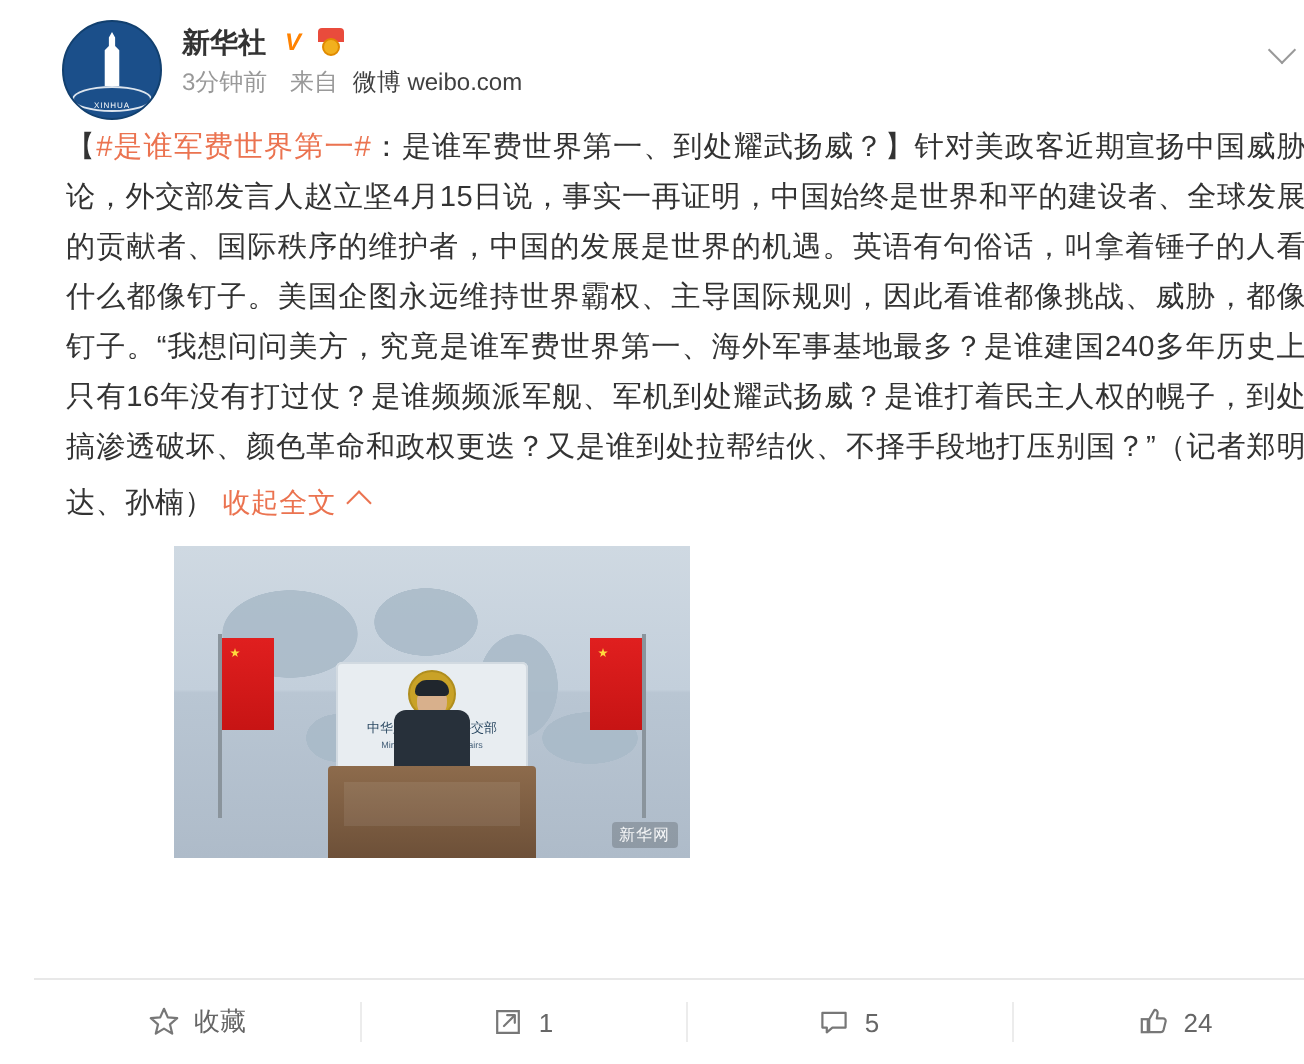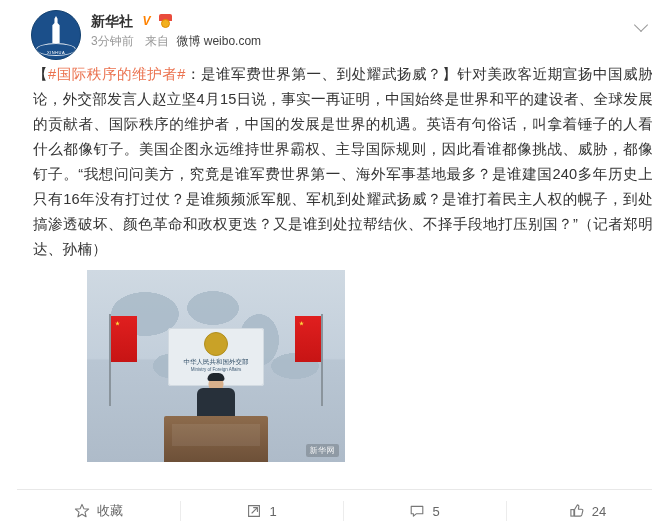--- a/index.html
+++ b/index.html
@@ -190,21 +190,21 @@
     margin-left: 7px;
     margin-bottom: 1px;
   }
   
   .media-wrap {
     padding: 8px 16px 0 70px;
   }
   .video-thumb {
     position: relative;
     width: 258px;
-    height: 192px;
+    height: 156px;
     background: #0f172a;
     overflow: hidden;
   }
   .vt-wall {
     position: absolute;
     inset: 0;
     background: linear-gradient(180deg,#cfd9e2 0%,#c3cfdb 46%,#b9c6d3 47%,#aebbc9 100%);
   }
   .vt-map {
     position: absolute;
@@ -406,21 +406,25 @@
         <span>3分钟前</span>
         <span class="src-label">来自</span>
         <a class="src-link" href="#">微博 weibo.com</a>
       </div>
     </div>
 
     <div class="chev"></div>
   </div>
 
   <div class="post-body">
-    <span>【</span><span class="topic">#国际秩序的维护者#</span><span>：是谁军费世界第一、到处耀武扬威？】针对美政客近期宣扬中国威胁论，外交部发言人赵立坚4月15日说，事实一再证明，中国始终是世界和平的建设者、全球发展的贡献者、国际秩序的维护者，中国的发展是世界的机遇。英语有句俗话，叫拿着锤子的人看什么都像钉子。美国企图永远维持世界霸权、主导国际规则，因此看谁都像挑战、威胁，都像钉子。“我想问问美方，究竟是谁军费世界第一、海外军事基地最多？是谁建国240多年历史上只有16年没有打过仗？是谁频频派军舰、军机到处耀武扬威？是谁打着民主人权的幌子，到处搞渗透破坏、颜色革命和政权更迭？又是谁到处拉帮结伙、不择手段地打压别国？”（记者郑明达、孙楠）</span>
+    <span>【</span><span class="topic">#是谁军费世界第一#</span><span>：是谁军费世界第一、到处耀武扬威？】针对美政客近期宣扬中国威胁论，外交部发言人赵立坚4月15日说，事实一再证明，中国始终是世界和平的建设者、全球发展的贡献者、国际秩序的维护者，中国的发展是世界的机遇。英语有句俗话，叫拿着锤子的人看什么都像钉子。美国企图永远维持世界霸权、主导国际规则，因此看谁都像挑战、威胁，都像钉子。“我想问问美方，究竟是谁军费世界第一、海外军事基地最多？是谁建国240多年历史上只有16年没有打过仗？是谁频频派军舰、军机到处耀武扬威？是谁打着民主人权的幌子，到处搞渗透破坏、颜色革命和政权更迭？又是谁到处拉帮结伙、不择手段地打压别国？”（记者郑明达、孙楠）</span>
+    <span class="expand-row">
+      <span>收起全文</span>
+      <span class="caret"></span>
+    </span>
   </div>
 
   <div class="media-wrap">
     <div class="video-thumb">
       <div class="vt-wall"></div>
       <div class="vt-map"></div>
       <div class="flagpole left"></div>
       <div class="flagpole right"></div>
       <div class="flag left"></div>
       <div class="flag right"></div>

